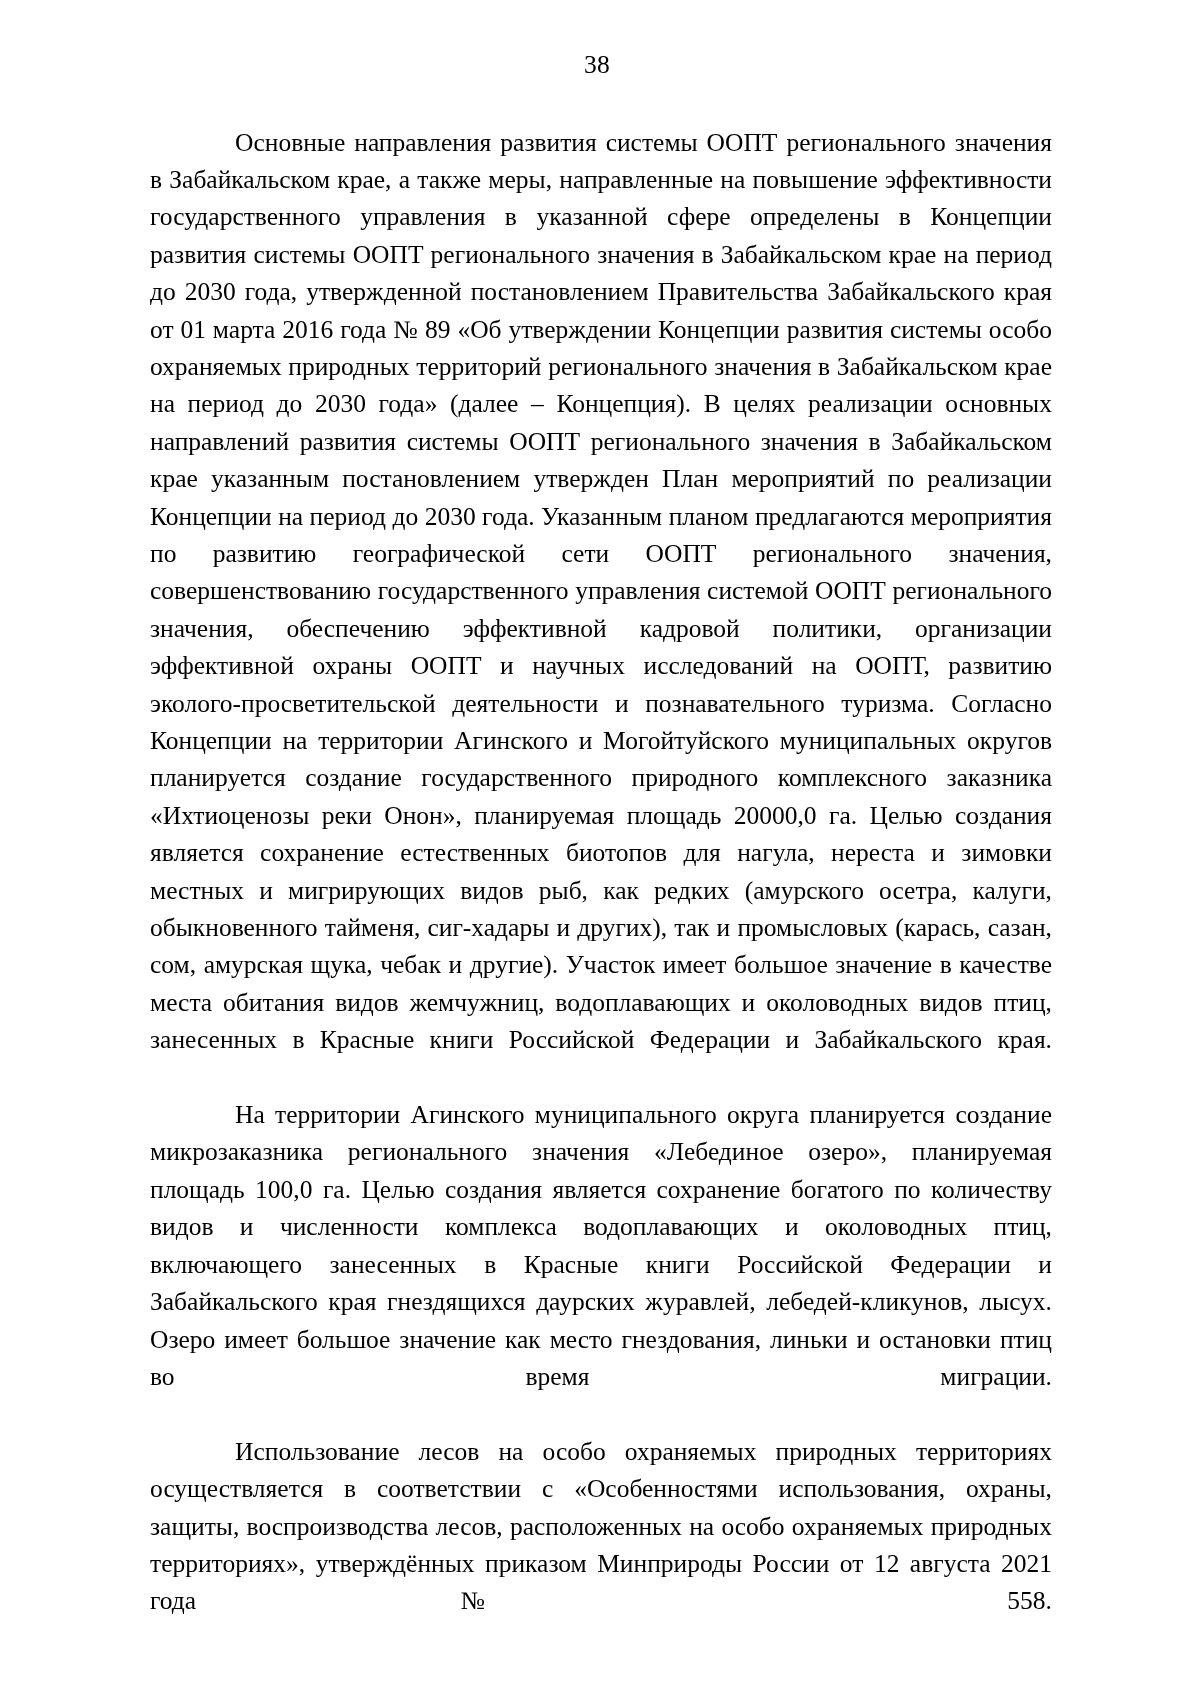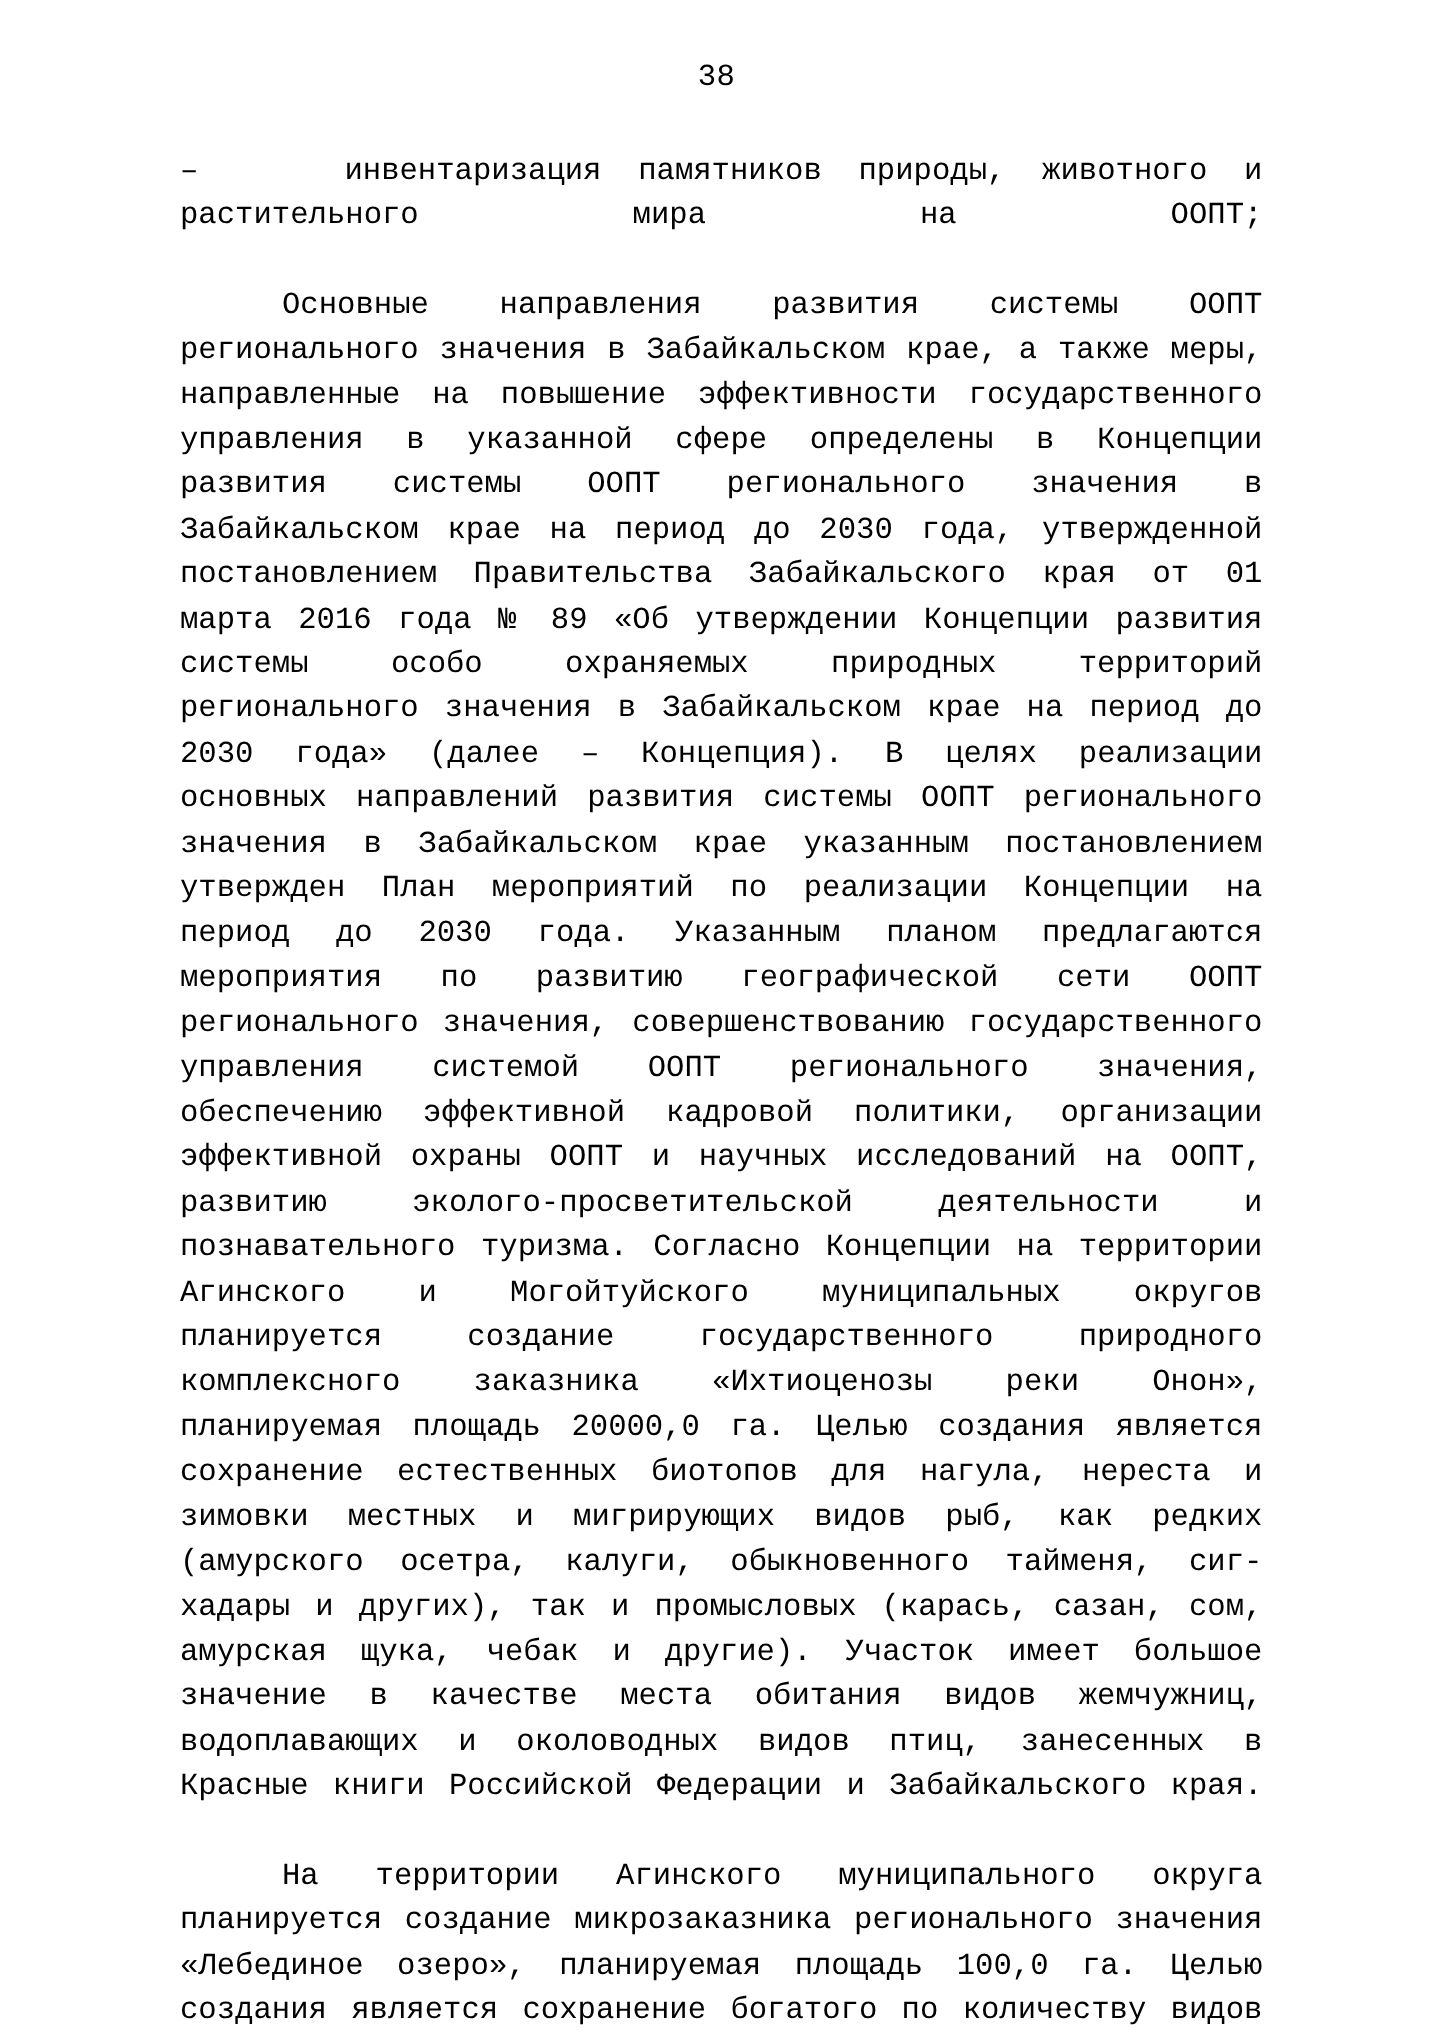--- a/index.html
+++ b/index.html
@@ -16,21 +16,20 @@
     -webkit-font-smoothing: none;
   }
 
   .page {
     position: relative;
     box-sizing: border-box;
     width: 1200px;
     height: 1696px;
     padding: 52px 148px 60px 150px;
     background: #ffffff;
-    font-family: Liberation Mono, monospace;
   }
 
   .page-number {
     text-align: center;
     font-size: 25.5px;
     line-height: 1.0;
     letter-spacing: 0.2px;
     margin: 0 0 46px 0;
     padding-right: 8px;
   }
@@ -73,21 +72,20 @@
 </style>
 </head>
 <body>
 
 <div class="page">
 
   <div class="page-number">38</div>
 
   <div class="body-text">
 
-    <p class="dash-item"><span class="dash">–</span><span class="dash-gap"></span><span>инвентаризация памятников природы, животного и растительного мира на ООПТ;</span></p>
 
 
     <p>Основные направления развития системы ООПТ регионального значения в Забайкальском крае, а также меры, направленные на повышение эффективности государственного управления в указанной сфере определены в Концепции развития системы ООПТ регионального значения в Забайкальском крае на период до 2030 года, утвержденной постановлением Правительства Забайкальского края от 01 марта 2016 года № 89 «Об утверждении Концепции развития системы особо охраняемых природных территорий регионального значения в Забайкальском крае на период до 2030 года» (далее – Концепция). В целях реализации основных направлений развития системы ООПТ регионального значения в Забайкальском крае указанным постановлением утвержден План мероприятий по реализации Концепции на период до 2030 года. Указанным планом предлагаются мероприятия по развитию географической сети ООПТ регионального значения, совершенствованию государственного управления системой ООПТ регионального значения, обеспечению эффективной кадровой политики, организации эффективной охраны ООПТ и научных исследований на ООПТ, развитию эколого-просветительской деятельности и познавательного туризма. Согласно Концепции на территории Агинского и Могойтуйского муниципальных округов планируется создание государственного природного комплексного заказника «Ихтиоценозы реки Онон», планируемая площадь 20000,0  га. Целью создания является сохранение естественных биотопов для нагула,  нереста и зимовки местных и мигрирующих видов рыб, как редких (амурского осетра, калуги, обыкновенного тайменя, сиг-хадары и других), так и промысловых (карась, сазан, сом, амурская щука, чебак и другие). Участок имеет большое значение в качестве места обитания видов жемчужниц, водоплавающих и околоводных видов птиц, занесенных в Красные книги Российской Федерации и Забайкальского края.</p>
 
     <p>На территории Агинского муниципального округа планируется создание микрозаказника регионального значения «Лебединое озеро», планируемая площадь 100,0 га. Целью создания является сохранение богатого по количеству видов и численности комплекса водоплавающих и околоводных птиц, включающего занесенных в Красные книги Российской Федерации и Забайкальского края гнездящихся даурских журавлей, лебедей-кликунов, лысух. Озеро имеет большое значение как место гнездования, линьки и остановки птиц во время миграции.</p>
 
     <p>Использование лесов на особо охраняемых природных территориях осуществляется в соответствии с «Особенностями использования, охраны, защиты, воспроизводства лесов, расположенных на особо охраняемых природных территориях», утверждённых приказом Минприроды России от 12 августа 2021 года № 558.</p>
 
   </div>
 

